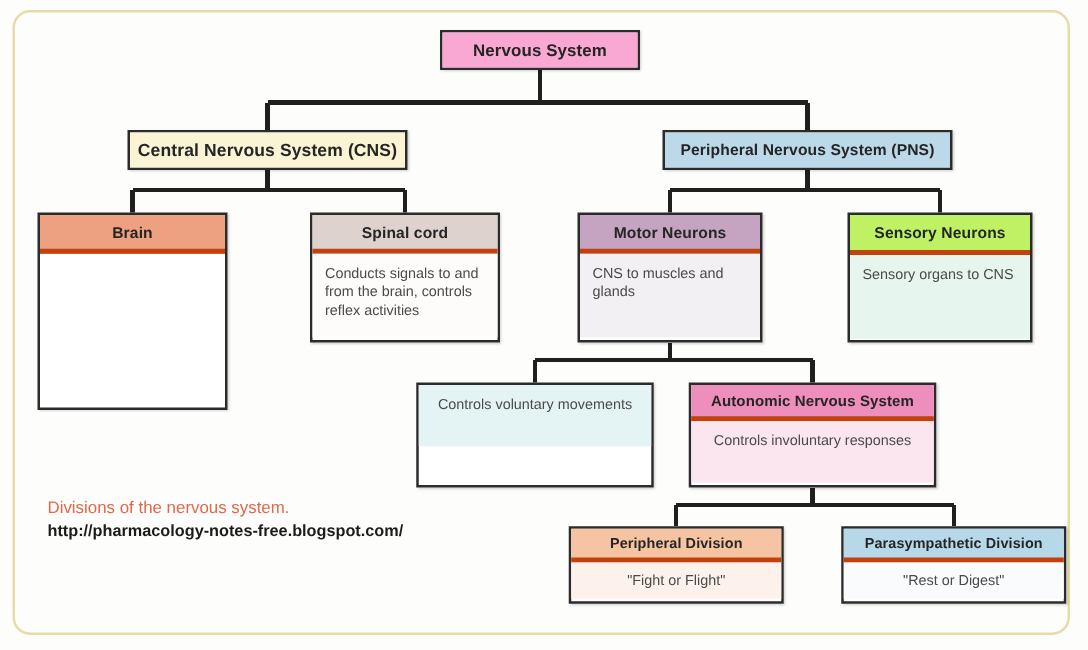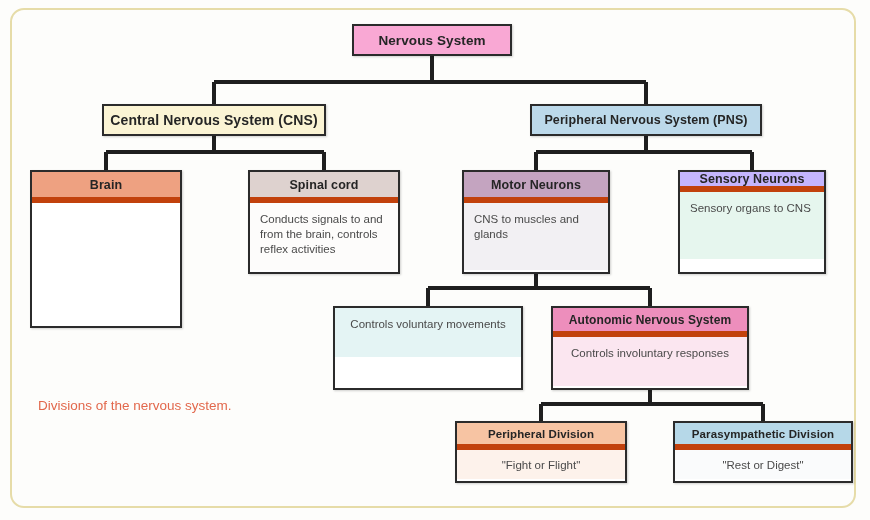--- a/index.html
+++ b/index.html
@@ -49,21 +49,21 @@
     border: 2px solid #2b2b2b;
     background: #ffffff;
     box-shadow: 1px 1px 2px rgba(0,0,0,0.18);
   }
   .node .hdr {
     box-sizing: border-box;
     text-align: center;
     font-weight: bold;
     color: #252525;
     letter-spacing: 0.1px;
-    border-bottom: 6px solid #c2410c;
+    border-bottom: 4px solid #c2410c;
     white-space: nowrap;
     display: flex;
     align-items: center;
     justify-content: center;
   }
   .node.single .hdr {
     border-bottom: none;
   }
   .node .body {
     box-sizing: border-box;
@@ -92,21 +92,21 @@
 
   #n-spinal { left: 248px; top: 170px; width: 152px; height: 104px; }
   #n-spinal .hdr { height: 31px; font-size: 12.5px; background: #ded2cf; }
   #n-spinal .body { padding: 9px 12px 6px 10px; font-size: 11.5px; background: #fdfcfb; height: calc(100% - 33px); }
 
   #n-motor { left: 462px; top: 170px; width: 148px; height: 104px; }
   #n-motor .hdr { height: 31px; font-size: 12.5px; background: #c4a4c0; }
   #n-motor .body { padding: 9px 8px 6px 10px; font-size: 11.5px; background: #f2f0f3; height: calc(100% - 33px); }
 
   #n-sensory { left: 678px; top: 170px; width: 148px; height: 104px; }
-  #n-sensory .hdr { height: 20px; font-size: 12.5px; background: #c4b5fd; }
+  #n-sensory .hdr { height: 32px; font-size: 12.5px; background: #bef264; }
   #n-sensory .body { padding: 9px 8px 6px 10px; font-size: 11.5px; background: #e6f6ee; height: calc(100% - 33px); }
 
   
   #n-somatic { left: 333px; top: 306px; width: 190px; height: 84px; }
   #n-somatic .hdr { height: 29px; font-size: 12px; background: #7ecdd8; }
   #n-somatic .body { padding: 9px 8px; font-size: 11.5px; background: #e4f4f4; height: calc(100% - 31px); text-align: center; }
 
   #n-autonomic { left: 551px; top: 306px; width: 198px; height: 84px; }
   #n-autonomic .hdr { height: 29px; font-size: 12px; background: #ed8ebc; }
   #n-autonomic .body { padding: 9px 8px; font-size: 11.5px; background: #fbe6f0; height: calc(100% - 31px); text-align: center; }
@@ -223,15 +223,16 @@
     <div class="body">"Fight or Flight"</div>
   </div>
 
   <div class="node" id="n-para">
     <div class="hdr">Parasympathetic Division</div>
     <div class="body">"Rest or Digest"</div>
   </div>
 
   <div id="caption">
     <div class="cap-line1">Divisions of the nervous system.</div>
+    <div class="cap-line2">http://pharmacology-notes-free.blogspot.com/</div>
   </div>
 
 </div>
 
 </body></html>

